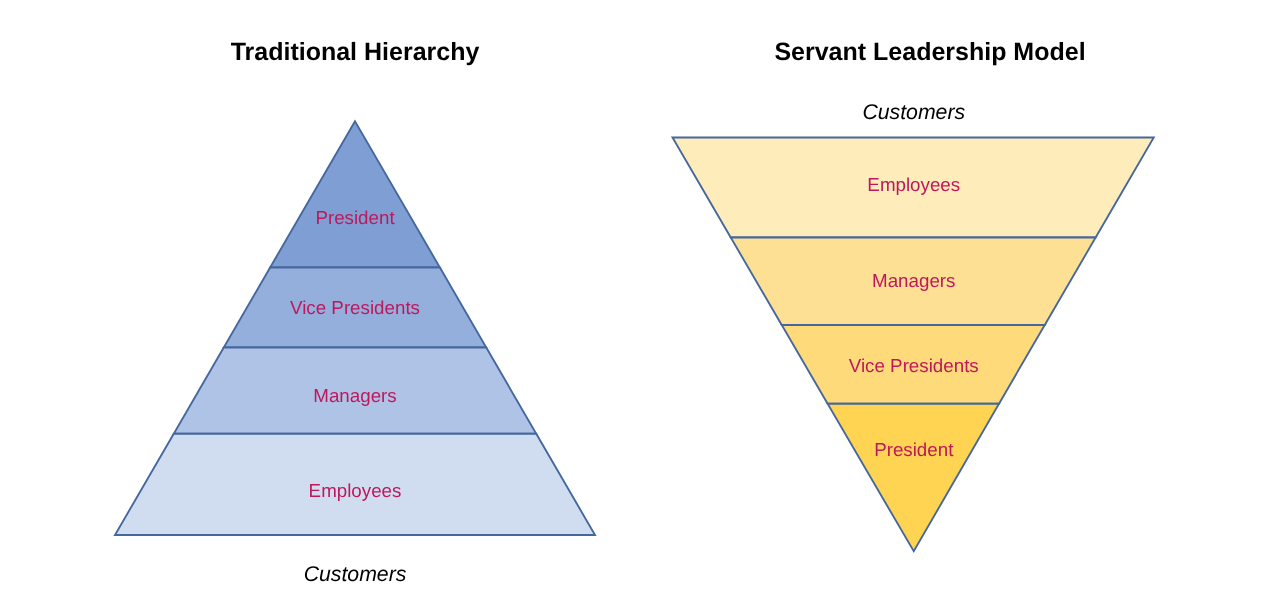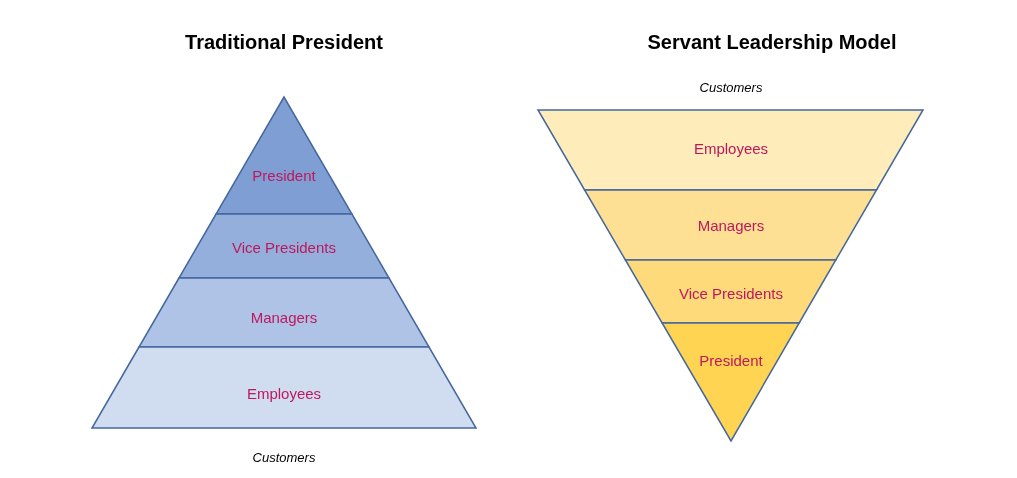--- a/index.html
+++ b/index.html
@@ -1,20 +1,20 @@
 <!DOCTYPE html>
 <html><head>
 <meta charset="utf-8">
 <style>
   html, body { margin: 0; padding: 0; background: #ffffff; }
   body { width: 1017px; height: 478px; position: relative; overflow: hidden;
          font-family: "Liberation Sans", "DejaVu Sans", sans-serif; }
   .title { position: absolute; font-weight: bold; font-size: 20px; color: #000;
            transform: translateX(-50%); white-space: nowrap; }
-  .caption { position: absolute; font-style: italic; font-size: 13px; color: #000;
+  .caption { position: absolute; font-style: italic; font-size: 17px; color: #000;
              transform: translateX(-50%); white-space: nowrap; }
   svg.diagram { position: absolute; left: 0; top: 0; }
   .lbl { position: absolute; font-size: 15px; color: #be185d; transform: translate(-50%, -50%);
          white-space: nowrap; }
 </style>
 </head>
 <body>
 
 <svg class="diagram" width="1017" height="478" viewBox="0 0 1017 478">
 
@@ -26,22 +26,22 @@
   </g>
 
   <g>
     <polygon points="538,110 923,110 876.5,190 584.6,190" fill="#FEECBA" stroke="#44679D" stroke-width="1.5" stroke-linejoin="miter"></polygon>
     <polygon points="584.6,190 876.5,190 835.8,260 625.4,260" fill="#FEE095" stroke="#44679D" stroke-width="1.5" stroke-linejoin="miter"></polygon>
     <polygon points="625.4,260 835.8,260 799.2,323 662.1,323" fill="#FEDA7A" stroke="#44679D" stroke-width="1.5" stroke-linejoin="miter"></polygon>
     <polygon points="662.1,323 799.2,323 731,441" fill="#FFD452" stroke="#44679D" stroke-width="1.5" stroke-linejoin="miter"></polygon>
   </g>
 </svg>
 
-<div class="title" style="left:284px; top:31px;">Traditional President</div>
-<div class="title" style="left:772px; top:31px;text-align:center;">Servant Leadership Model</div>
+<div class="title" style="left:284px; top:31px;">Traditional Hierarchy</div>
+<div class="title" style="left:744px; top:31px;text-align:center;">Servant Leadership Model</div>
 
 <div class="caption" style="left:284px; top:450px;">Customers</div>
 <div class="caption" style="left:731px; top:80px;">Customers</div>
 
 <div class="lbl" style="left:284px; top:175px;">President</div>
 <div class="lbl" style="left:284px; top:247px;">Vice Presidents</div>
 <div class="lbl" style="left:284px; top:317px;">Managers</div>
 <div class="lbl" style="left:284px; top:393px;">Employees</div>
 
 <div class="lbl" style="left:731px; top:148px;">Employees</div>

